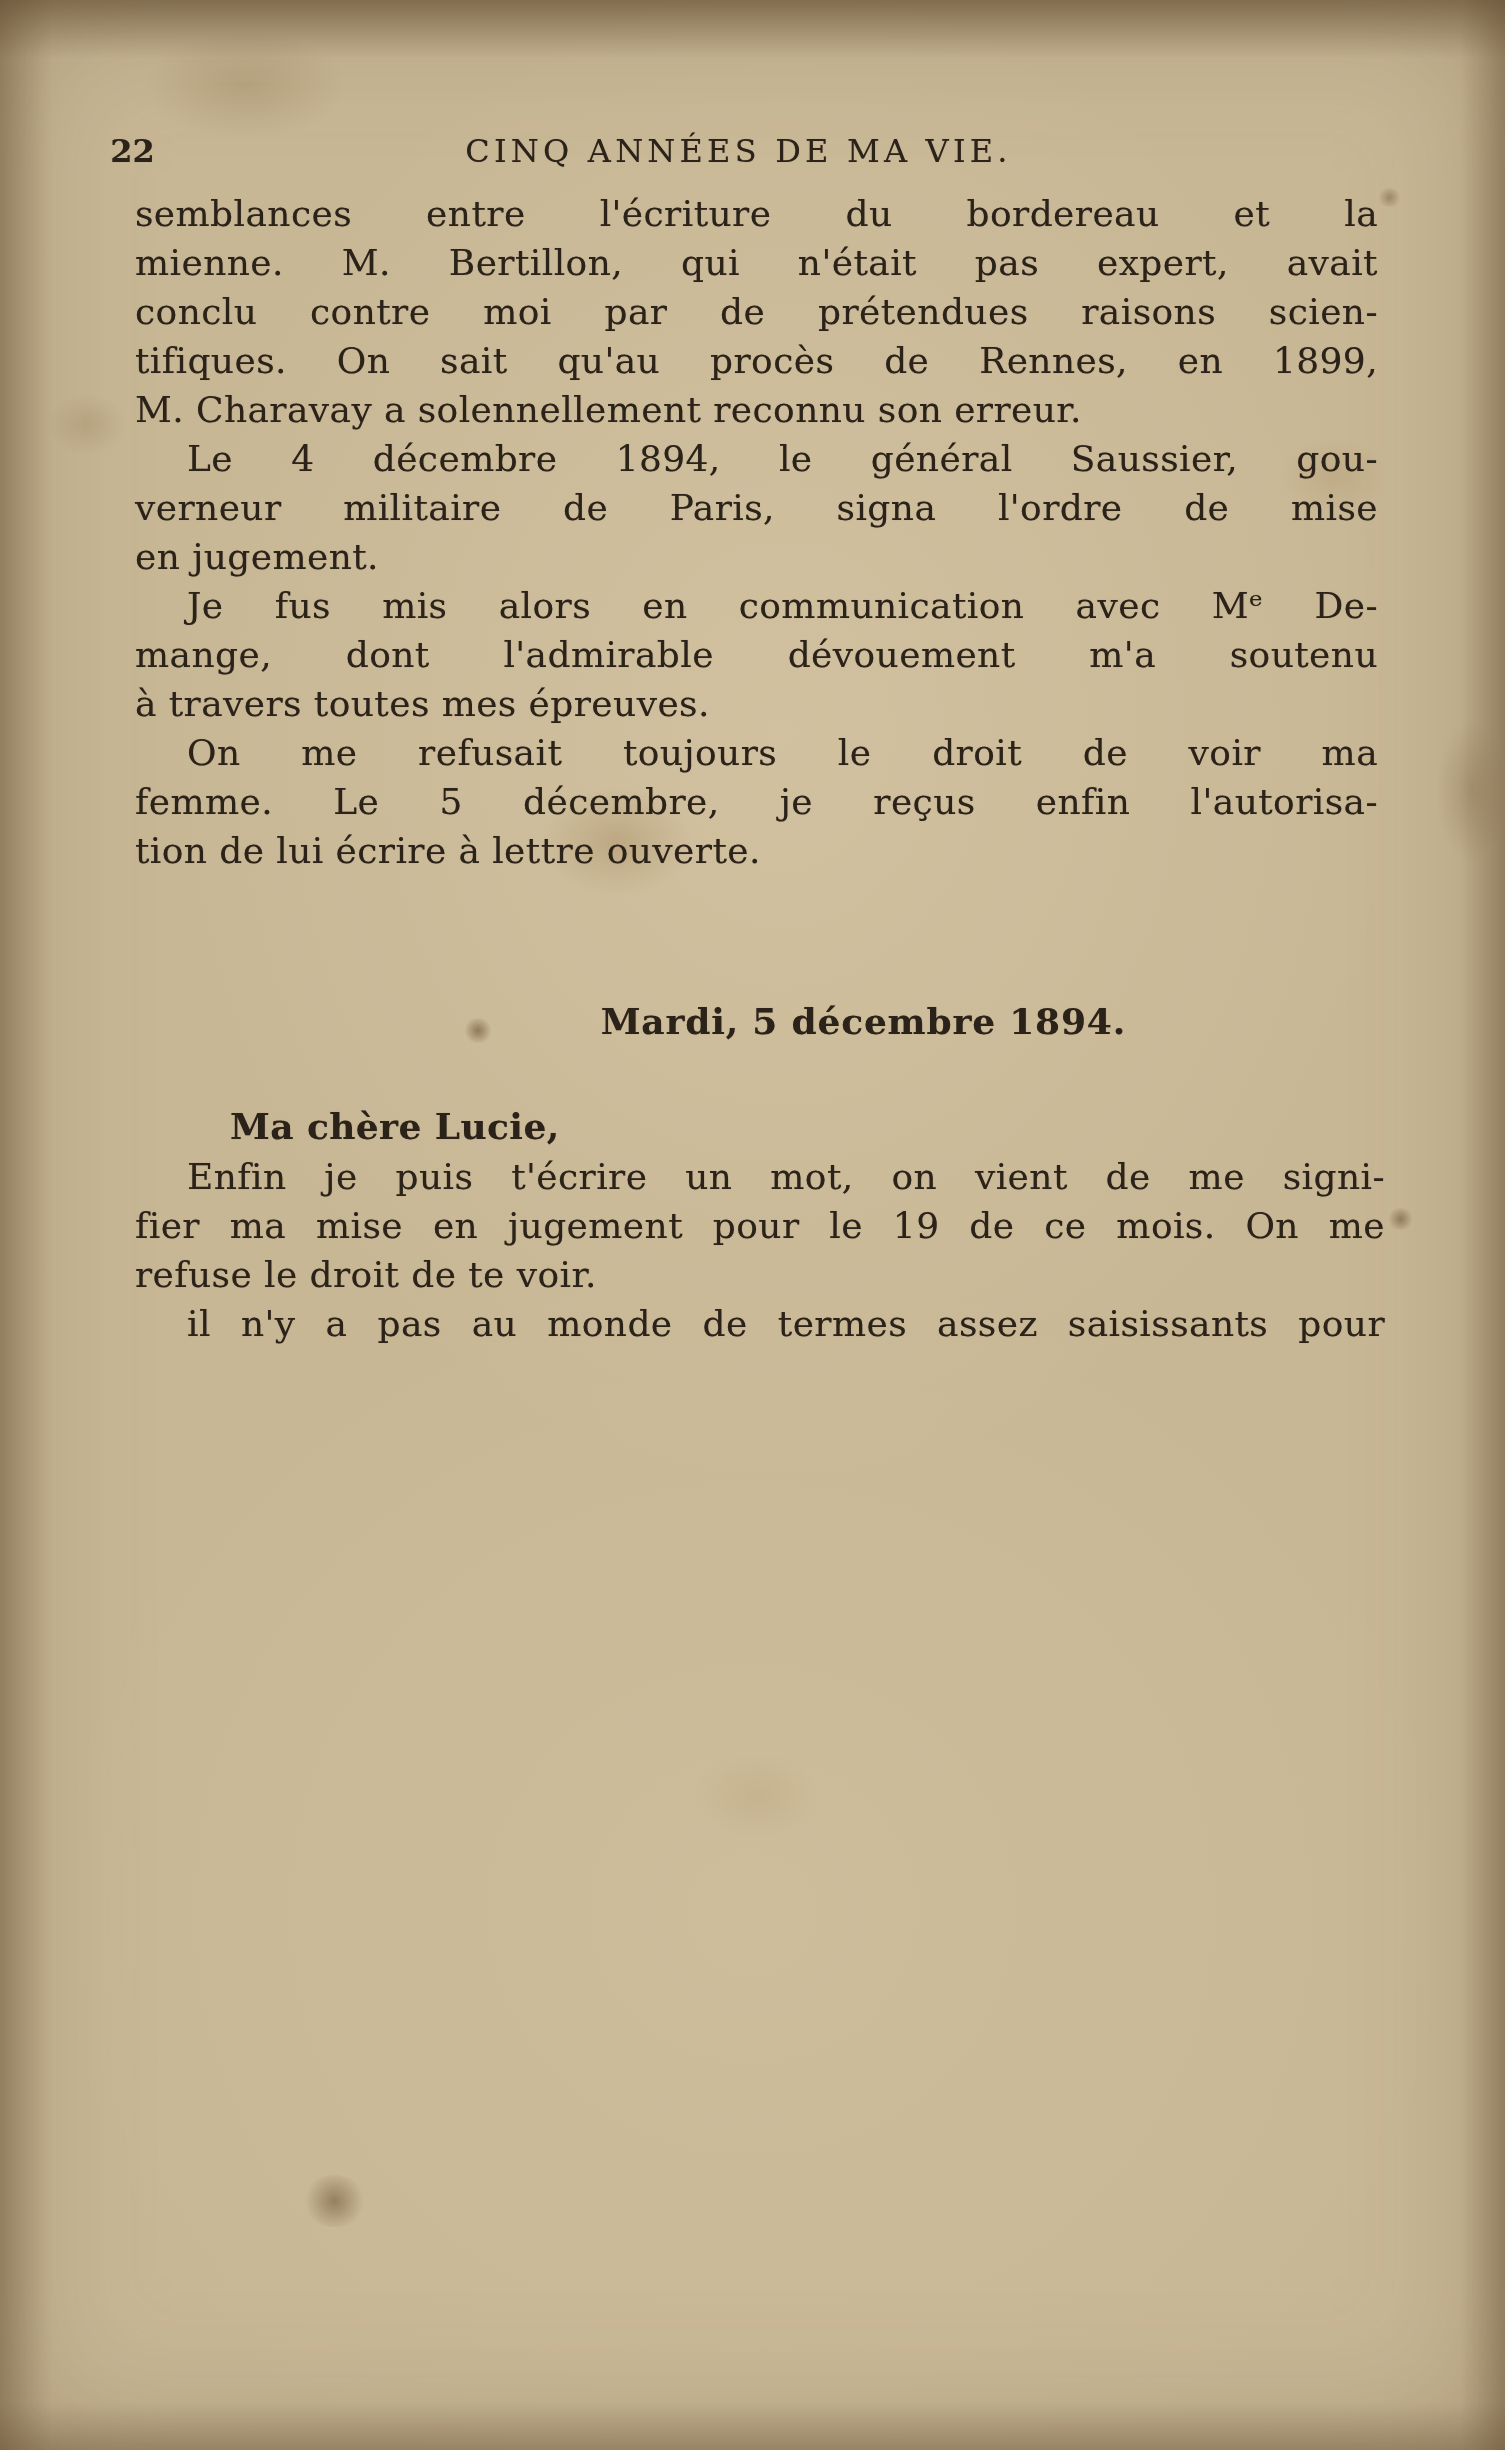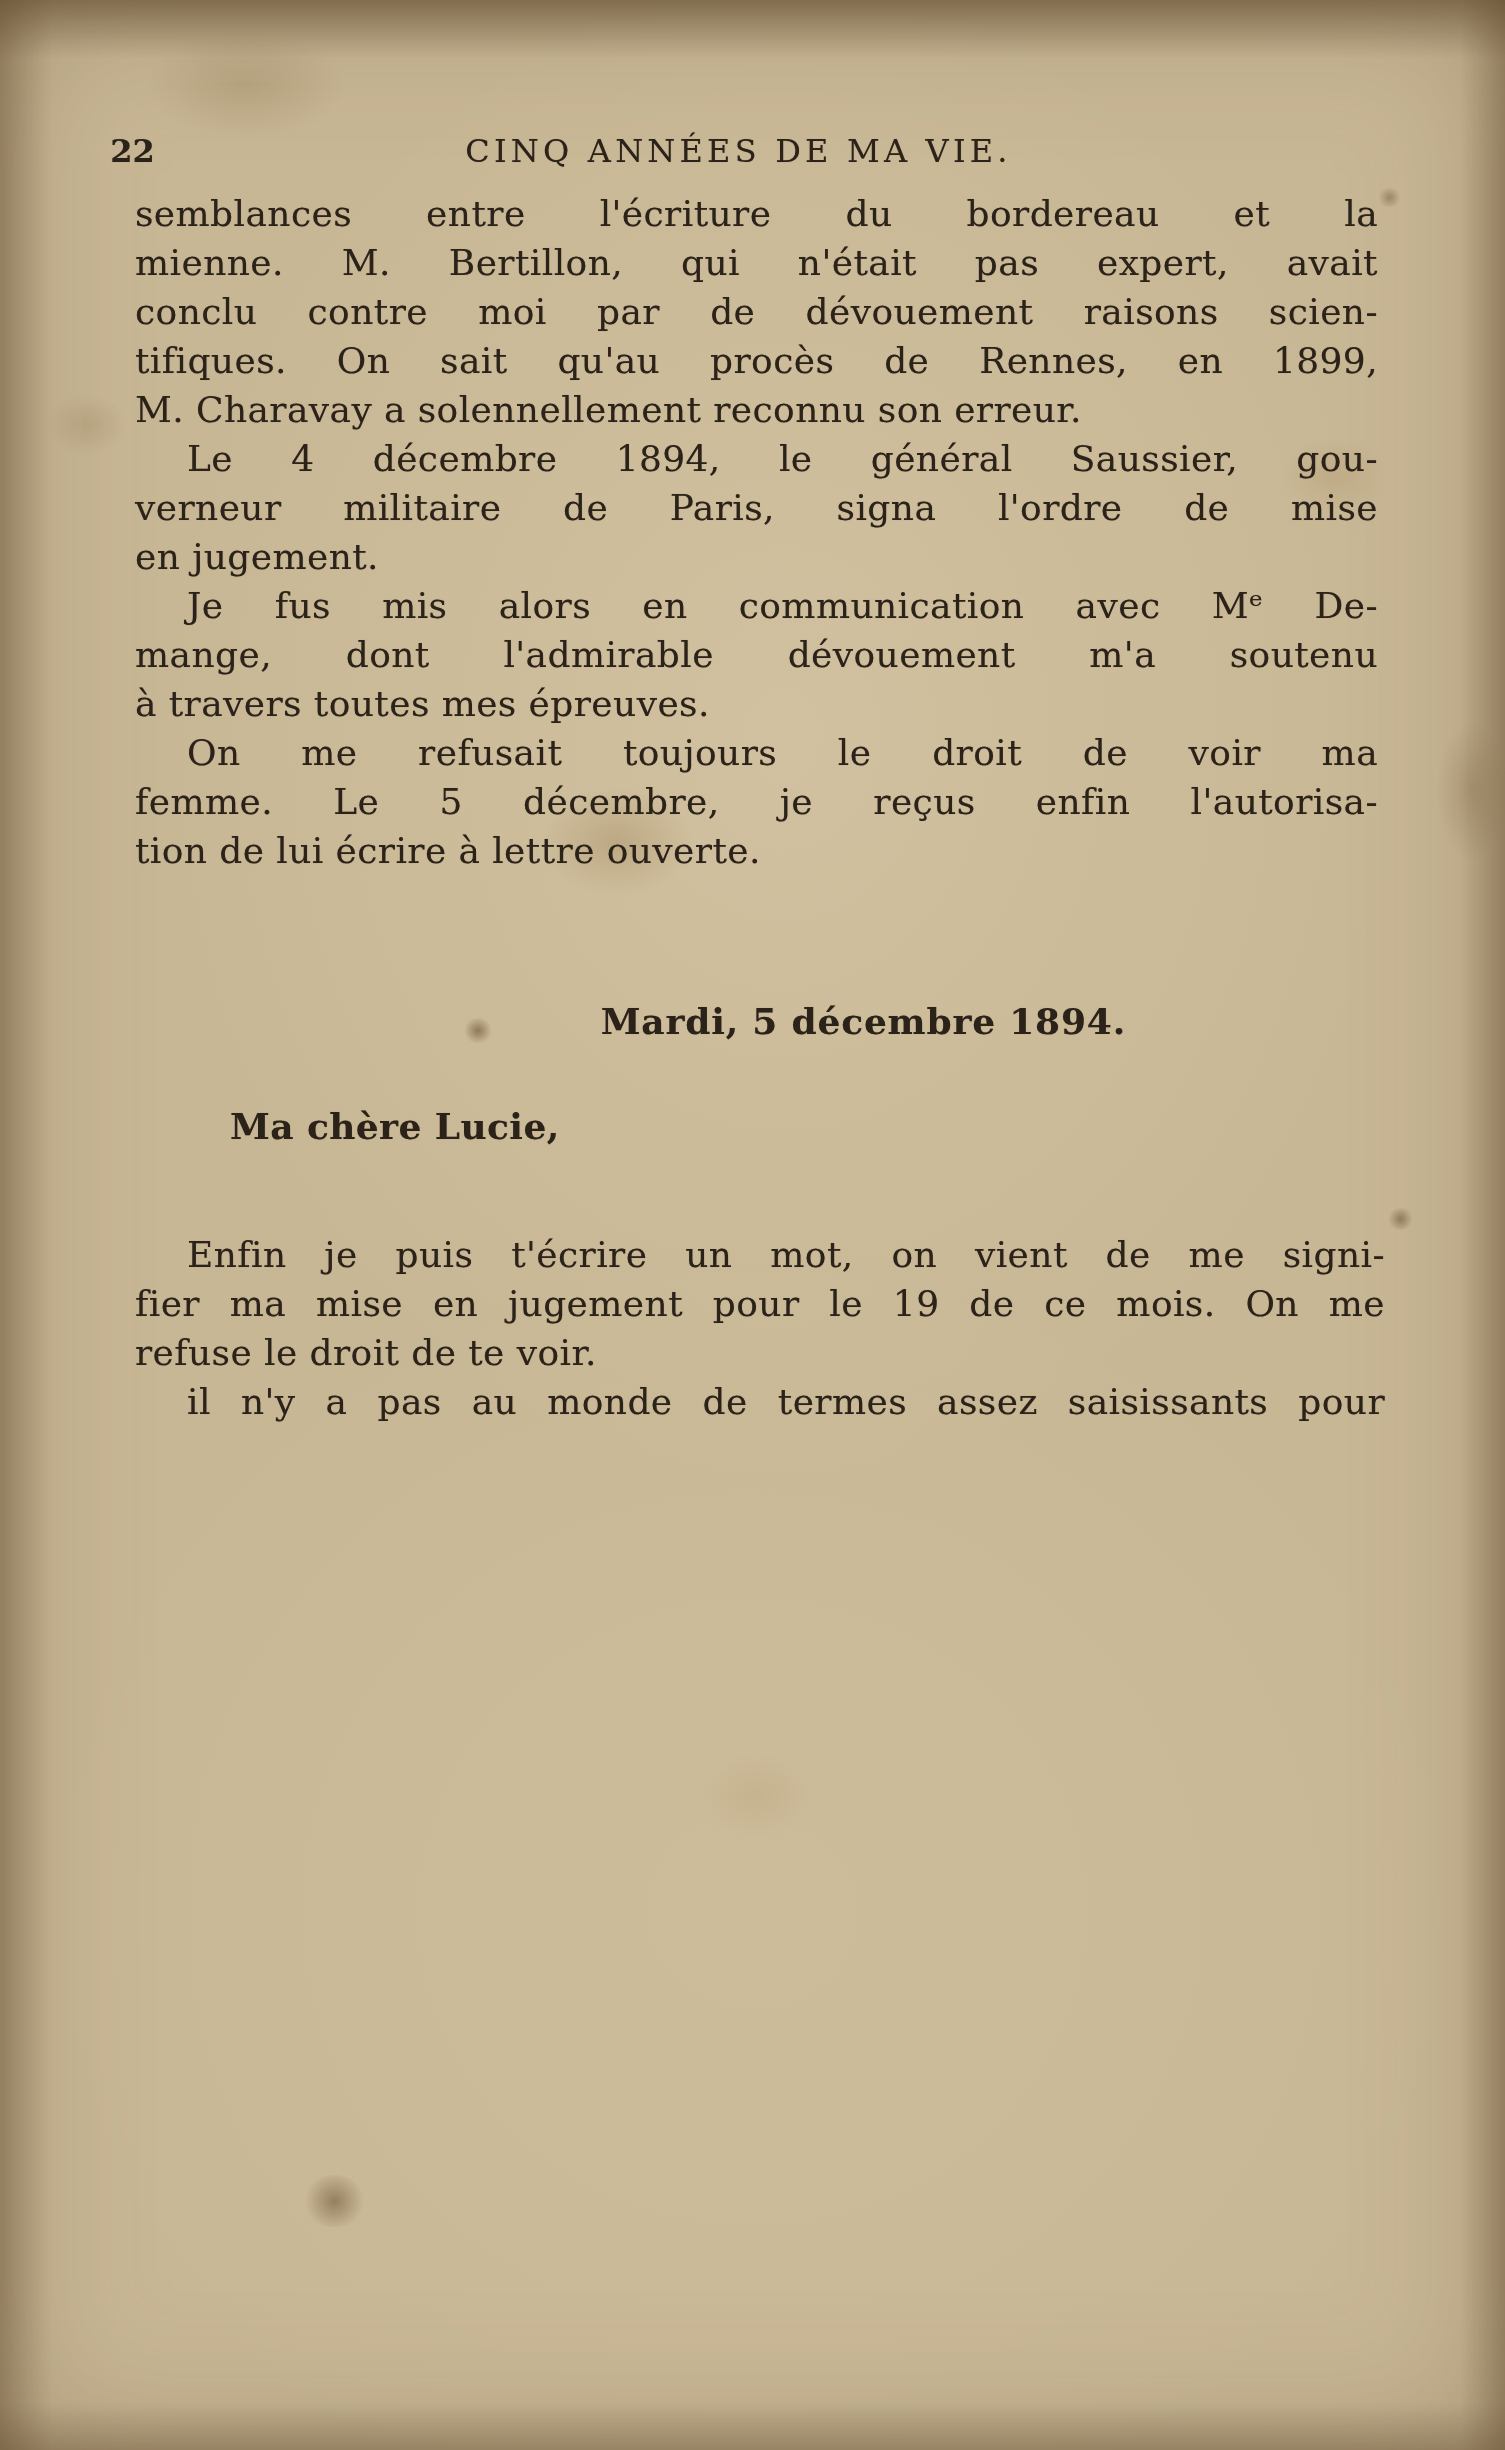--- a/index.html
+++ b/index.html
@@ -40,21 +40,21 @@
     text-shadow:0 0 0.8px rgba(43,34,25,.35);
   }
   .pagenum{ position:absolute; left:-6.8px; top:0; font-weight:700; letter-spacing:0; font-size:32px; }
 
   .body-text, .letter-text{
     position:absolute; left:135px; width:1243px;
     font-size:36px; line-height:49px; letter-spacing:0.4px;
     text-shadow:0 0 0.8px rgba(43,34,25,.35);
   }
   .body-text{ top:189px; }
-  .letter-text{ top:1230px; width:1250px; }
+  .letter-text{ top:1152px; width:1250px; }
 
   .para{ margin:0; }
   .para.indent .line:first-child{ text-indent:52px; }
   .line{ text-align:justify; text-align-last:justify; }
   .line.last{ text-align-last:left; }
 
   .dateline{
     position:absolute; top:1000px; left:135px; width:1243px; box-sizing:border-box;
     text-align:right; padding-right:252px;
     font-weight:700; font-size:36px; letter-spacing:0.8px;
@@ -85,21 +85,21 @@
 
   <header class="running-head">
     <span class="pagenum">22</span>
     <span class="runtitle">CINQ ANNÉES DE MA VIE.</span>
   </header>
 
   <main class="body-text">
       <div class="para">
         <div class="line">semblances entre l'écriture du bordereau et la</div>
         <div class="line">mienne. M. Bertillon, qui n'était pas expert, avait</div>
-        <div class="line">conclu contre moi par de dévouement raisons scien-</div>
+        <div class="line">conclu contre moi par de prétendues raisons scien-</div>
         <div class="line">tifiques. On sait qu'au procès de Rennes, en 1899,</div>
         <div class="line last">M. Charavay a solennellement reconnu son erreur.</div>
       </div>
       <div class="para indent">
         <div class="line">Le 4 décembre 1894, le général Saussier, gou-</div>
         <div class="line">verneur militaire de Paris, signa l'ordre de mise</div>
         <div class="line last">en jugement.</div>
       </div>
       <div class="para indent">
         <div class="line">Je fus mis alors en communication avec Mᵉ De-</div>

